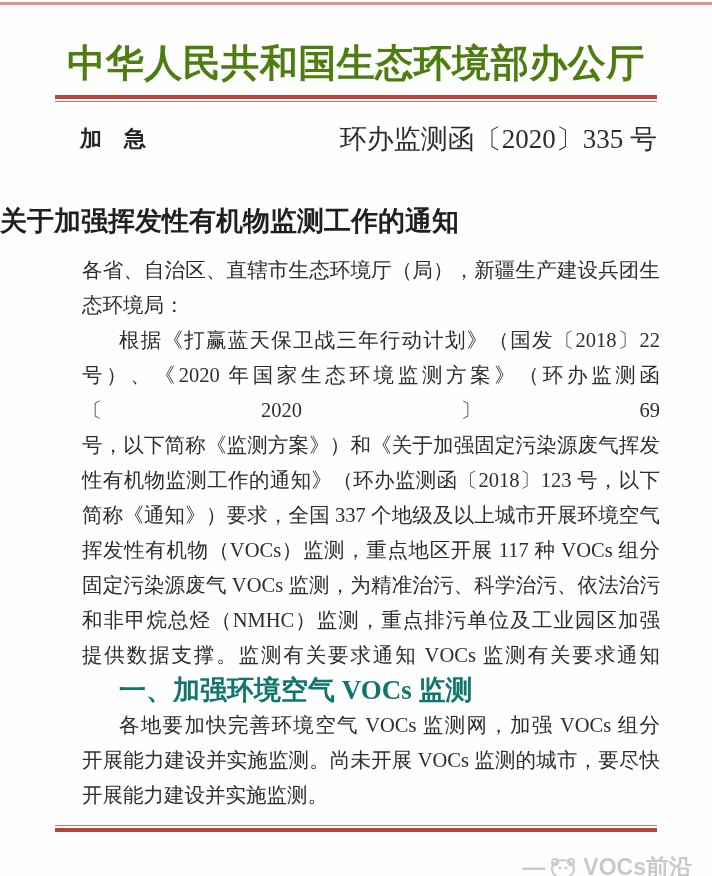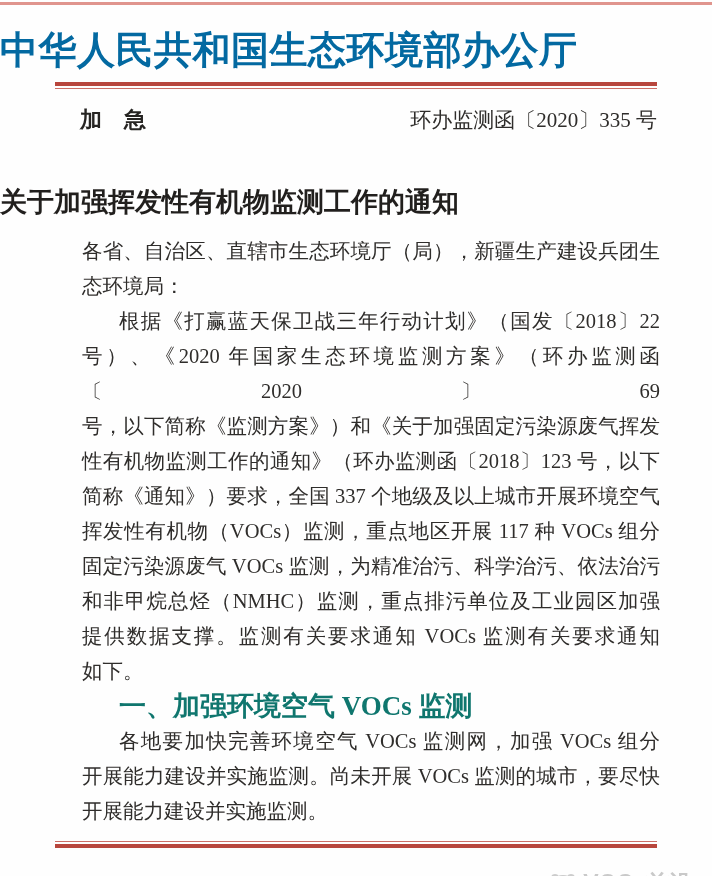--- a/index.html
+++ b/index.html
@@ -3,37 +3,37 @@
 <meta charset="utf-8">
 <style>
   html,body { margin:0; padding:0; }
   .page {
     width:712px; height:876px; position:relative; overflow:hidden;
     background:#fefefe; color:#2f2d2b;
     font-family:"Liberation Serif","DejaVu Serif",serif;
   }
   .top-edge { position:absolute; top:2px; left:0; width:712px; height:3px; background:#e0958e; }
   .masthead {
-    margin:25px auto 0; white-space:nowrap;
-    font-size:38px; font-weight:bold; color:#0369a1; line-height:50px;
+    margin:38px auto 0; text-align:center; white-space:nowrap;
+    font-size:38px; font-weight:bold; color:#4d7c0f; line-height:50px;
     letter-spacing:0.5px;
   }
   .rule-top { width:602px; margin:7px auto 0; }
   .rule-thick { height:4px; background:#b8463d; }
   .rule-thin  { height:1px; background:#cc6e66; margin-top:2px; }
   .meta-row {
-    width:602px; margin:17px auto 0;
+    width:602px; margin:23px auto 0;
     display:flex; justify-content:space-between; align-items:center;
     line-height:28px;
   }
   .urgency {
     font-family:"Liberation Sans","DejaVu Sans",sans-serif;
     font-weight:bold; font-size:22px; color:#262422; padding-left:25px;
   }
-  .doc-number { font-size:21px; color:#2f2d2b; }
+  .doc-number { font-size:27px; color:#2f2d2b; }
   .doc-title {
     margin:50px 0 0; text-align:left;
     font-size:27px; font-weight:bold; color:#211f1d; line-height:36px;
   }
   .body-text {
     width:578px; margin:14px 11px 0 82px;
     font-size:20.5px; line-height:35px;
   }
   .line { text-align:justify; text-justify:inter-character; }
   .line.fill { text-align-last:justify; }
@@ -81,21 +81,20 @@
 
     <div class="line fill indent">根据《打赢蓝天保卫战三年行动计划》（国发〔2018〕22</div>
     <div class="line fill">号）、《2020 年国家生态环境监测方案》（环办监测函〔2020〕69</div>
     <div class="line fill">号，以下简称《监测方案》）和《关于加强固定污染源废气挥发</div>
     <div class="line fill">性有机物监测工作的通知》（环办监测函〔2018〕123 号，以下</div>
     <div class="line fill">简称《通知》）要求，全国 337 个地级及以上城市开展环境空气</div>
     <div class="line fill">挥发性有机物（VOCs）监测，重点地区开展 117 种 VOCs 组分</div>
     <div class="line fill">固定污染源废气 VOCs 监测，为精准治污、科学治污、依法治污</div>
     <div class="line fill">和非甲烷总烃（NMHC）监测，重点排污单位及工业园区加强</div>
     <div class="line fill">提供数据支撑。监测有关要求通知 VOCs 监测有关要求通知</div>
-    <div class="line">如下。</div>
 
     <div class="line heading indent">一、加强环境空气 VOCs 监测</div>
 
     <div class="line fill indent">各地要加快完善环境空气 VOCs 监测网，加强 VOCs 组分</div>
     <div class="line fill">开展能力建设并实施监测。尚未开展 VOCs 监测的城市，要尽快</div>
     <div class="line">开展能力建设并实施监测。</div>
   </div>
 
   <div class="rule-bottom">
     <div class="rb-thin"></div>

